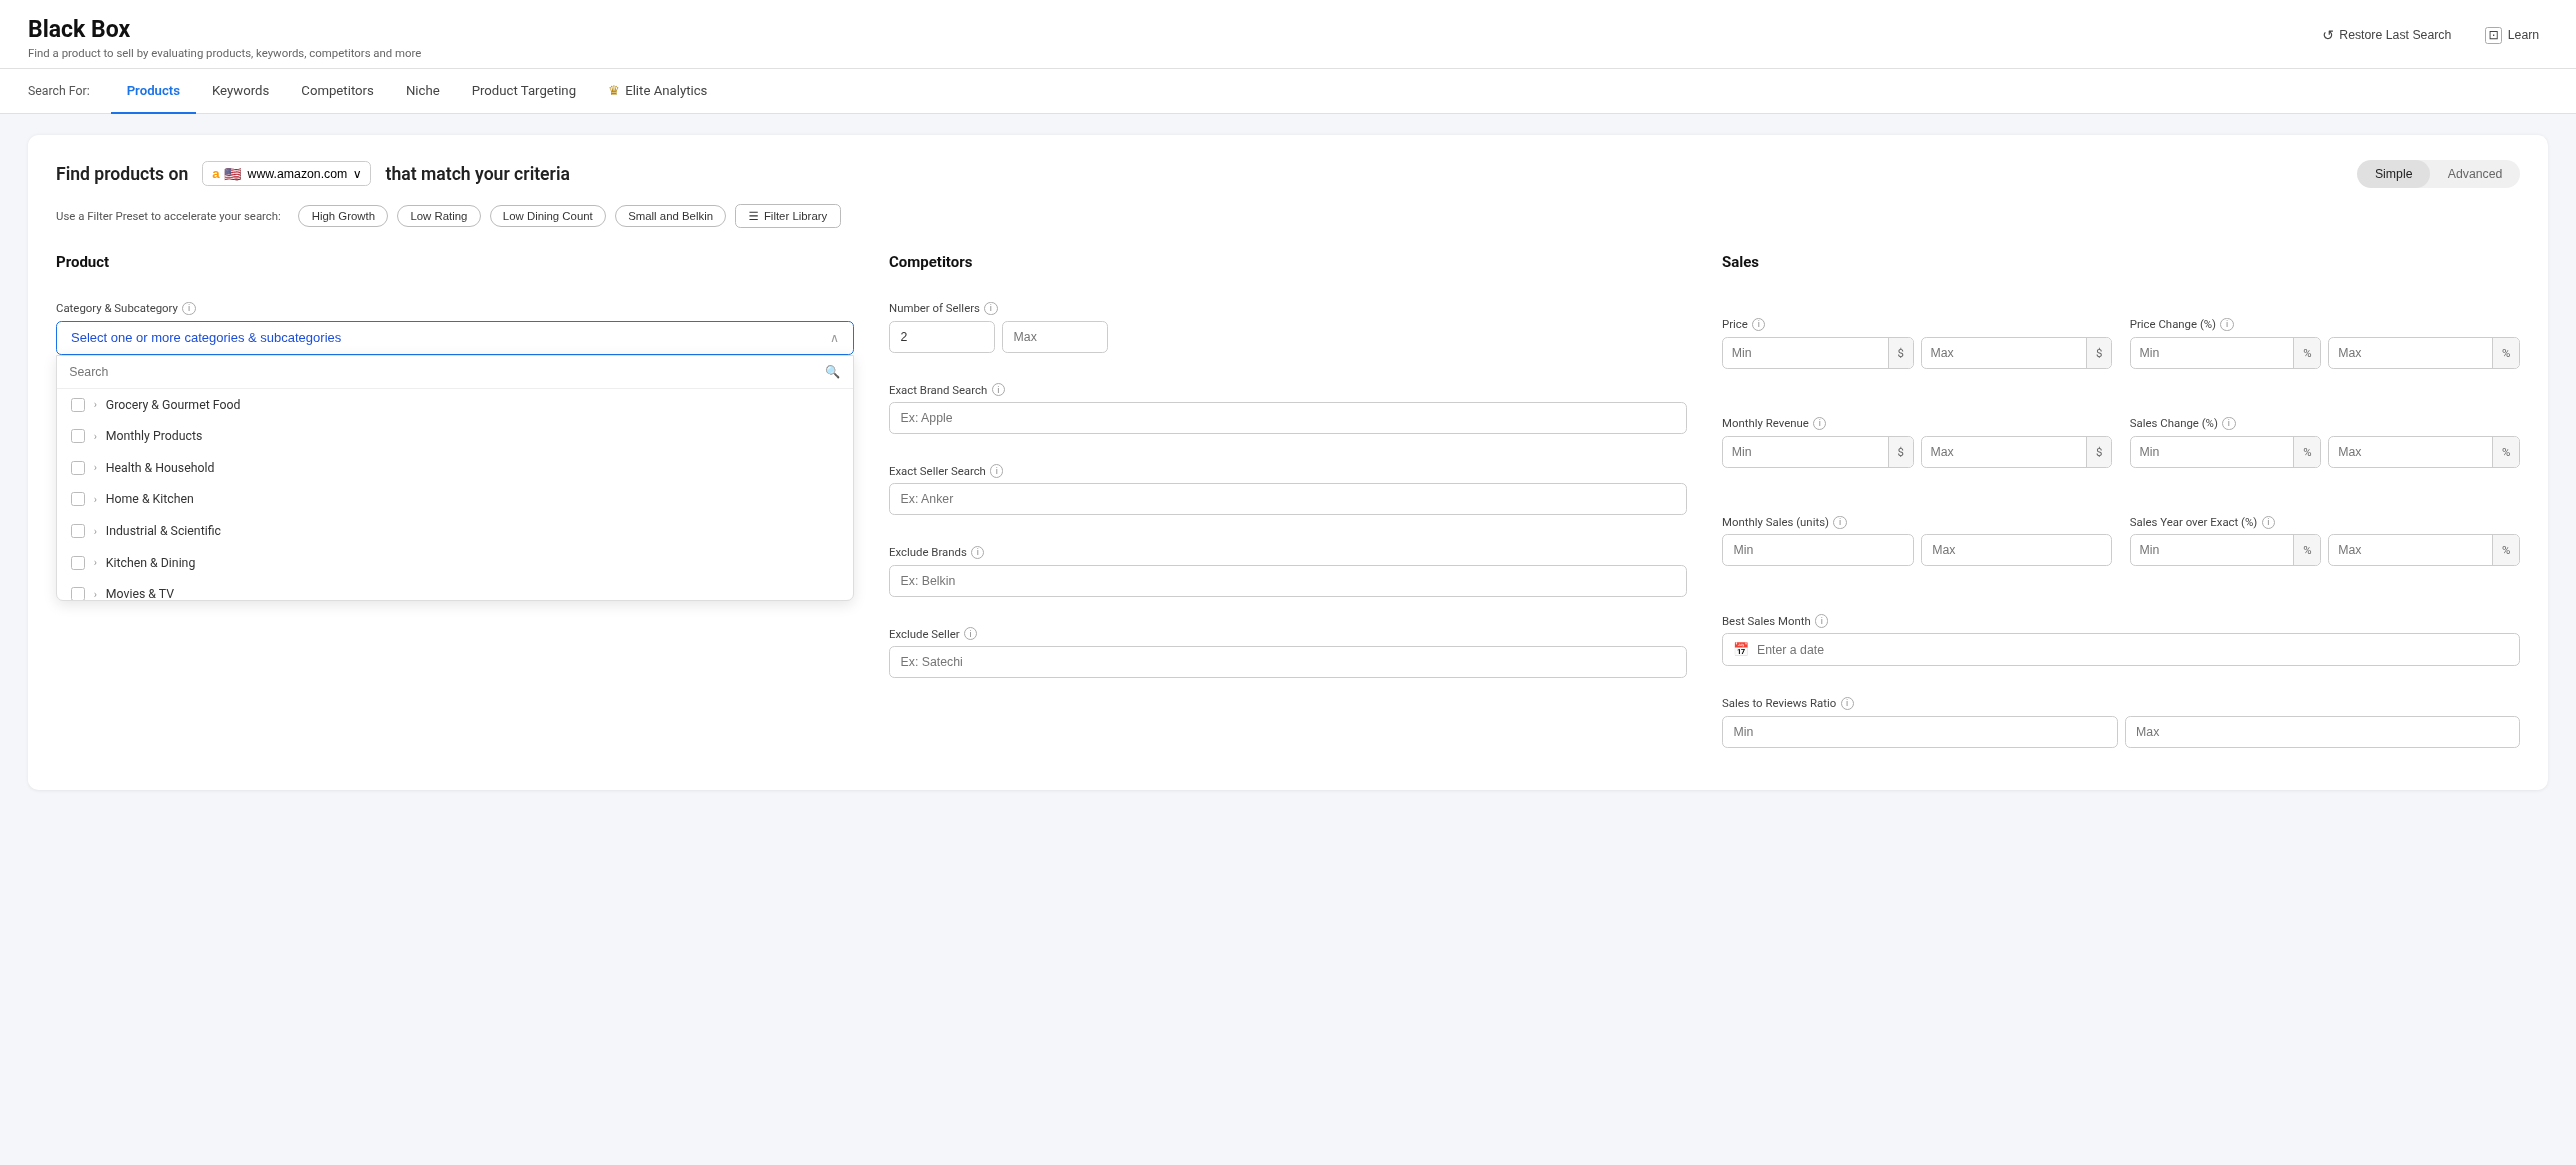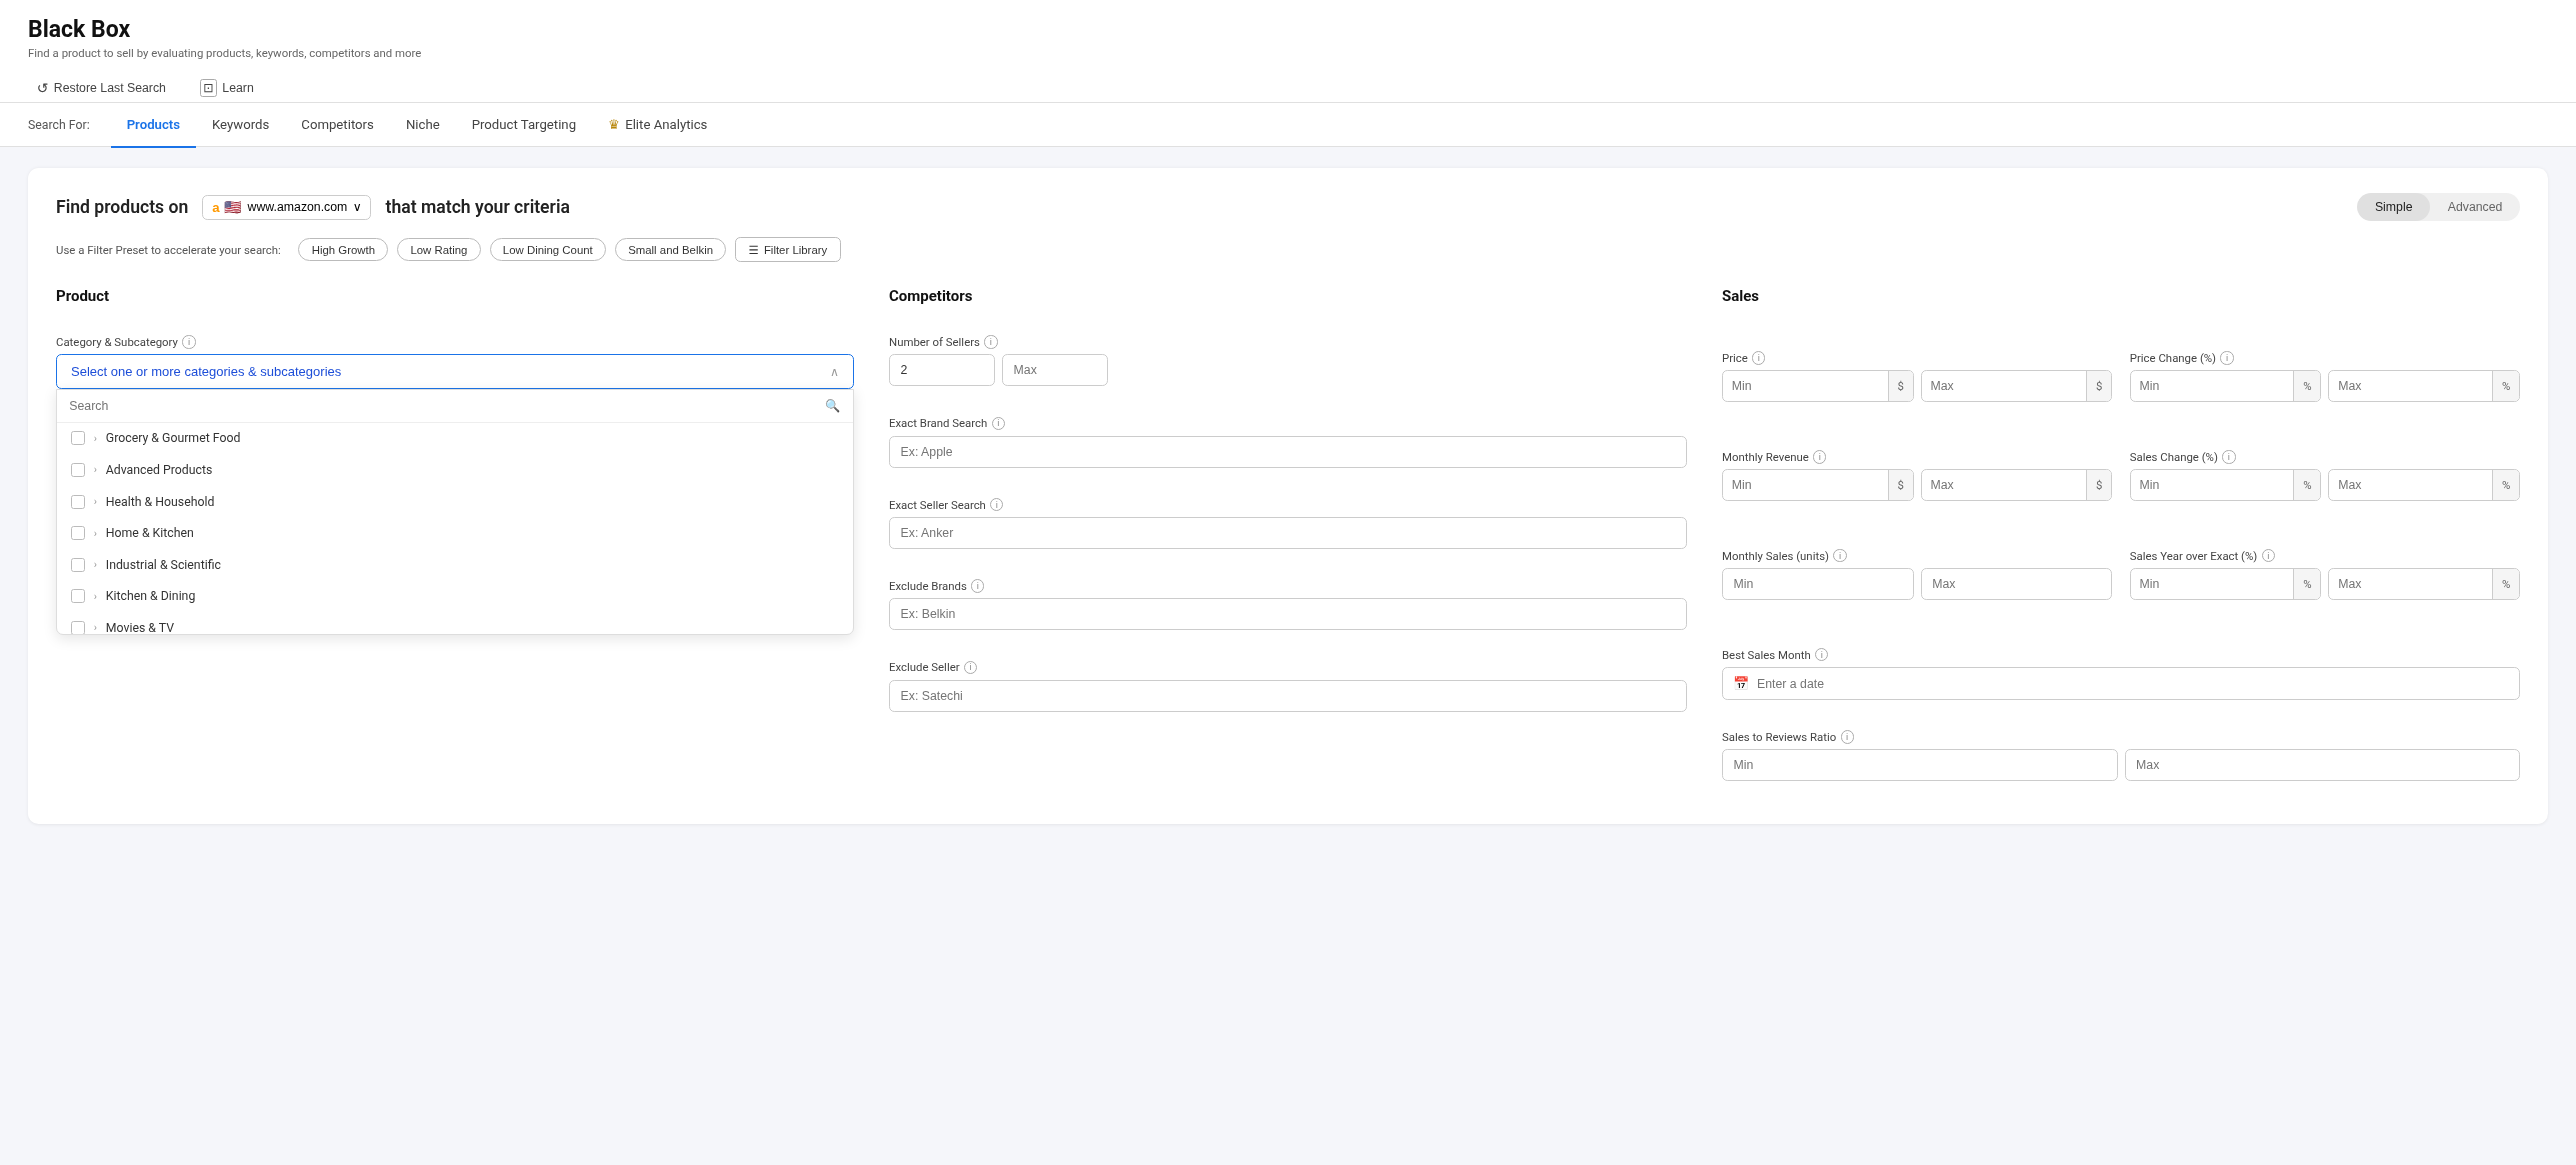--- a/index.html
+++ b/index.html
@@ -1,19 +1,19 @@
 <!DOCTYPE html>
 <html style="font-size:14px"><head>
   <meta charset="utf-8">
   <style>
     * { box-sizing: border-box; margin: 0; padding: 0; }
     body { font-family: -apple-system, BlinkMacSystemFont, 'Segoe UI', Roboto, sans-serif; background: #f5f6fa; color: #222; font-size: 12.3px; }
 
     .top-bar { background: #fff; border-bottom: 0.9px solid #e0e0e0; padding: 0 28px; }
-    .top-bar-inner { display: flex; align-items: flex-start; justify-content: space-between; padding: 16px 0 0 0; flex-direction: column; }
+    .top-bar-inner { display: flex; align-items: flex-start; justify-content: space-between; padding: 16px 0 0 0; }
     .app-title { font-size: 23px; font-weight: 700; color: #111; }
     .app-subtitle { font-size: 11.4px; color: #666; margin-top: 2.6px; padding-bottom: 8.8px; }
     .top-actions { display: flex; align-items: center; gap: 16px; margin-top: 5.3px; }
     .top-action-btn { display: flex; align-items: center; gap: 5.3px; font-size: 12.3px; color: #444; background: none; border: none; cursor: pointer; padding: 5.3px 8.8px; border-radius: 5.3px; }
 
     .search-for-bar { background: #fff; border-bottom: 1.8px solid #e0e0e0; padding: 0 28px; display: flex; align-items: center; gap: 0; }
     .search-for-label { font-size: 12.3px; color: #555; margin-right: 21px; padding: 12.3px 0; white-space: nowrap; }
     .nav-tab { font-size: 13.2px; color: #444; padding: 14px 16px; cursor: pointer; border-bottom: 2.6px solid transparent; margin-bottom: -1.8px; display: flex; align-items: center; gap: 5.3px; white-space: nowrap; }
     .nav-tab.active { color: #1a73e8; border-bottom: 2.6px solid #1a73e8; font-weight: 600; }
 
@@ -151,21 +151,21 @@
               </div>
               <div class="dropdown-scrollarea" id="category-list">
                   <div class="dropdown-item">
       <span class="checkbox"></span>
       <span class="chevron-right">›</span>
       <span>Grocery &amp; Gourmet Food</span>
     </div>
                   <div class="dropdown-item">
       <span class="checkbox"></span>
       <span class="chevron-right">›</span>
-      <span>Advanced Products</span>
+      <span>Monthly Products</span>
     </div>
                   <div class="dropdown-item">
       <span class="checkbox"></span>
       <span class="chevron-right">›</span>
       <span>Health &amp; Household</span>
     </div>
                   <div class="dropdown-item">
       <span class="checkbox"></span>
       <span class="chevron-right">›</span>
       <span>Home &amp; Kitchen</span>

